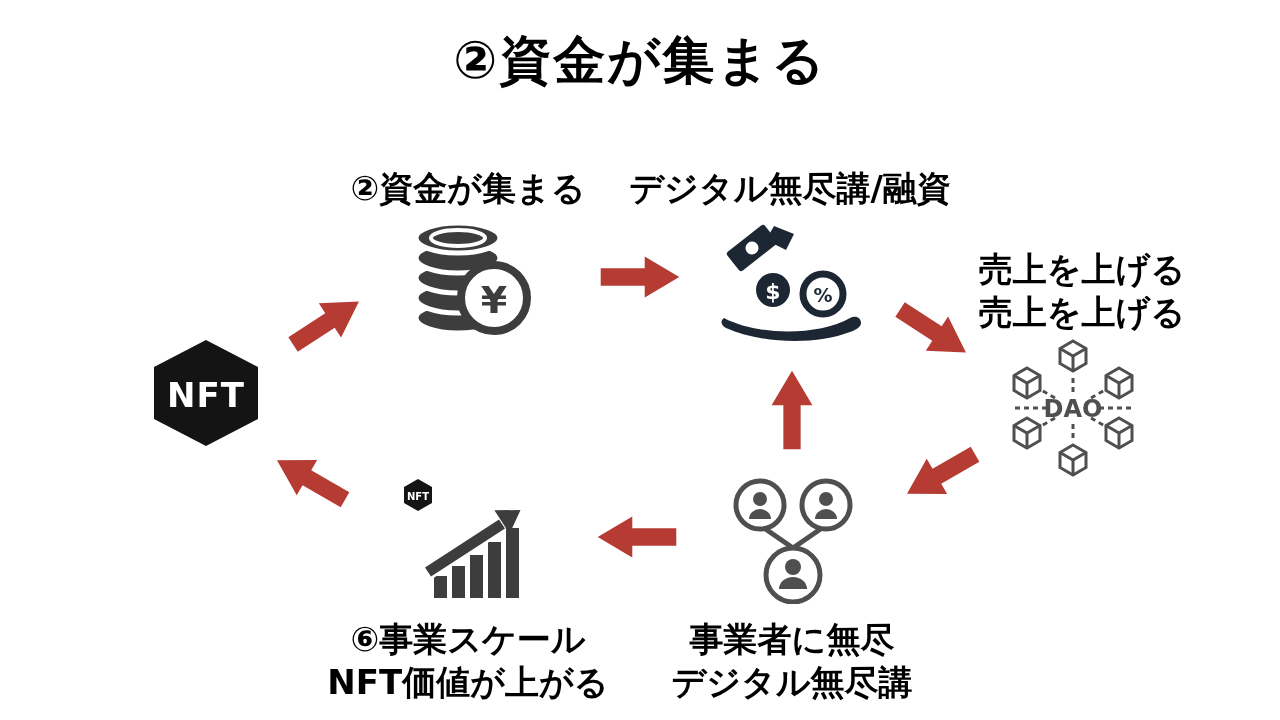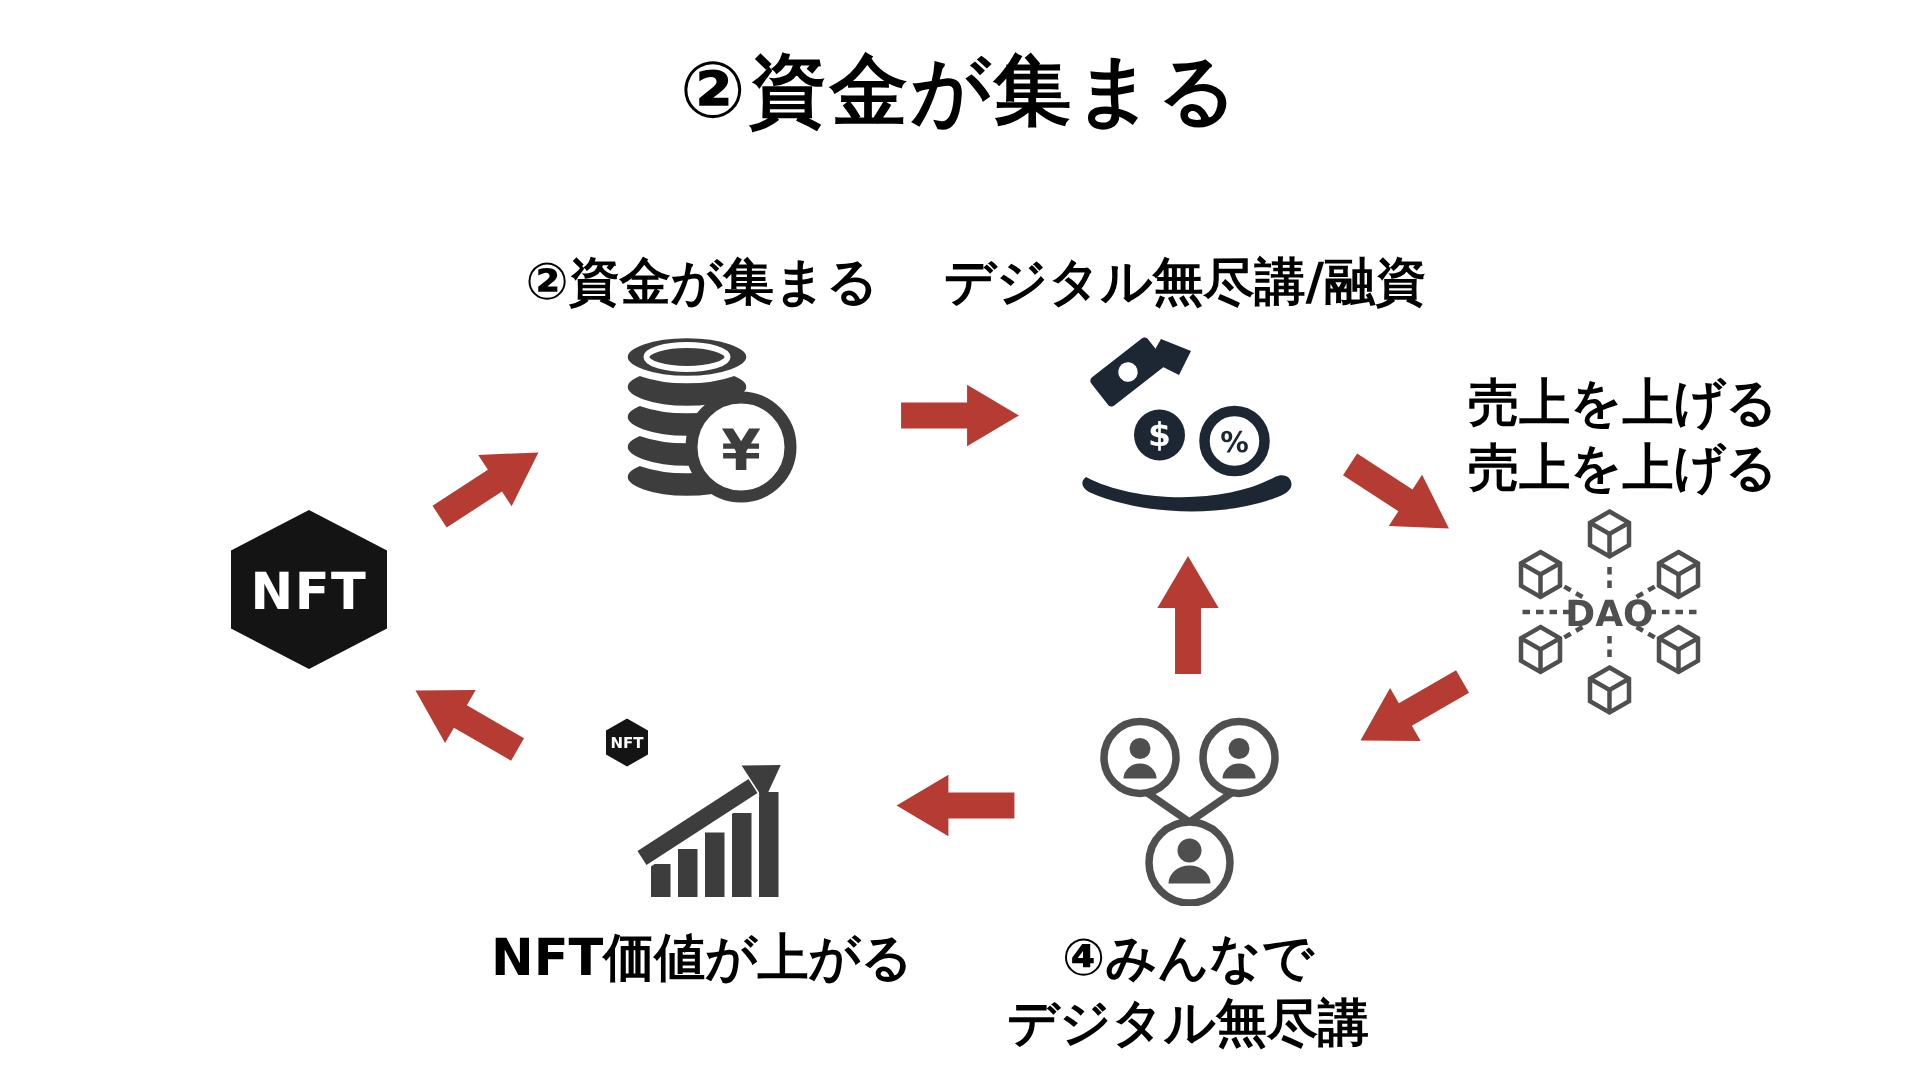--- a/index.html
+++ b/index.html
@@ -68,24 +68,25 @@
 
   <h1 class="title">②資金が集まる</h1>
 
   <div class="label" style="left:468px; top:167px;">②資金が集まる</div>
   <div class="label" style="left:790px; top:167px;">デジタル無尽講/融資</div>
   <div class="label" style="left:1082px; top:248px;">
     <div>売上を上げる</div>
     <div>売上を上げる</div>
   </div>
   <div class="label" style="left:792px; top:618px;">
-    <div>④みんなで</div>
+    <div>事業者に無尽</div>
     <div>デジタル無尽講</div>
   </div>
   <div class="label" style="left:468px; top:618px;">
+    <div>⑥事業スケール</div>
     <div>NFT価値が上がる</div>
   </div>
 
   <svg class="icon icon-black" style="left:150px; top:340px; width:112px; height:106px;" viewBox="0 0 112 106">
     <polygon points="56,0 108,27 108,79 56,106 4,79 4,27" fill="currentColor"></polygon>
     <text x="56" y="55" text-anchor="middle" dominant-baseline="central" font-size="34" font-weight="bold" letter-spacing="1" fill="#ffffff">NFT</text>
   </svg>
 
   <svg class="icon icon-dark" style="left:410px; top:218px; width:128px; height:124px;" viewBox="0 0 128 124">
     <ellipse cx="48" cy="100" rx="42" ry="15" fill="currentColor" stroke="#ffffff" stroke-width="5"></ellipse>

